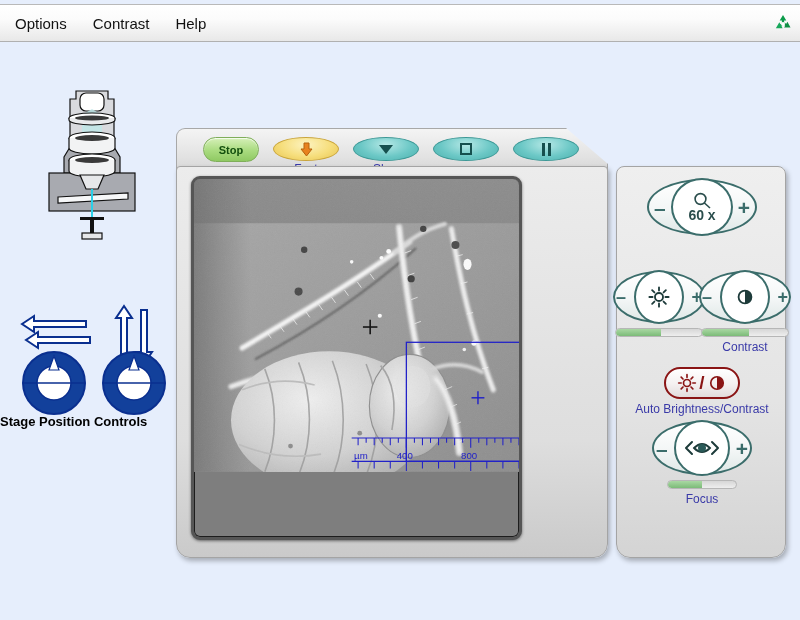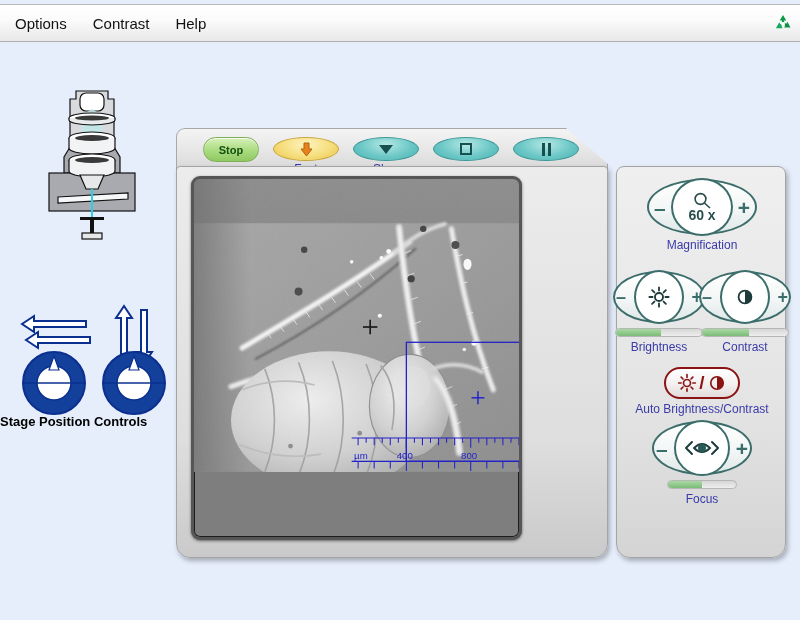--- a/index.html
+++ b/index.html
@@ -474,21 +474,20 @@
       <div class="lens-core" style="left:24px;width:62px;">
         <svg width="20" height="17" viewBox="0 0 20 17" style="margin-bottom:-1px;">
           <circle cx="8.5" cy="7" r="5.4" fill="none" stroke="#2a4d4c" stroke-width="1.6"></circle>
           <line x1="12.4" y1="11" x2="18" y2="16" stroke="#2a4d4c" stroke-width="1.6"></line>
         </svg>
         <div class="mag-text">60 x</div>
       </div>
       <div class="pm minus">–</div>
       <div class="pm plus">+</div>
     </div>
-    <div class="ctl-label">Magnification</div>
   </div>
 
   <div class="dial-group" style="top:104px;left:-43px;width:170px;">
     <div class="dial-wrap" style="width:92px;height:52px;">
       <div class="lens" style="width:92px;height:52px;"></div>
       <div class="lens-core" style="left:21px;width:50px;height:54px;">
         <svg width="22" height="22" viewBox="0 0 24 24">
           <circle cx="12" cy="12" r="4.4" fill="none" stroke="#1d3b3a" stroke-width="2"></circle>
           <g stroke="#1d3b3a" stroke-width="2" stroke-linecap="round">
             <line x1="12" y1="1.5" x2="12" y2="5"></line>
@@ -501,21 +500,20 @@
               <line x1="7" y1="17" x2="4.5" y2="19.5"></line>
           </g>
         </svg>
       </div>
       <div class="pm minus" style="left:3px;font-size:18px;">–</div>
       <div class="pm plus" style="right:3px;font-size:18px;">+</div>
     </div>
     <div class="slider">
       <div class="slider-fill" id="bri-fill" style="width: 52%;"></div>
     </div>
-    <div class="ctl-label">Brightness</div>
   </div>
 
   <div class="dial-group" style="top:104px;left:43px;width:170px;">
     <div class="dial-wrap" style="width:92px;height:52px;">
       <div class="lens" style="width:92px;height:52px;"></div>
       <div class="lens-core" style="left:21px;width:50px;height:54px;">
         <svg width="22" height="22" viewBox="0 0 24 24">
           <circle cx="12" cy="12" r="7" fill="none" stroke="#1d3b3a" stroke-width="2"></circle>
           <path d="M12,5 A7,7 0 0 1 12,19 Z" fill="#1d3b3a"></path>
         </svg>

